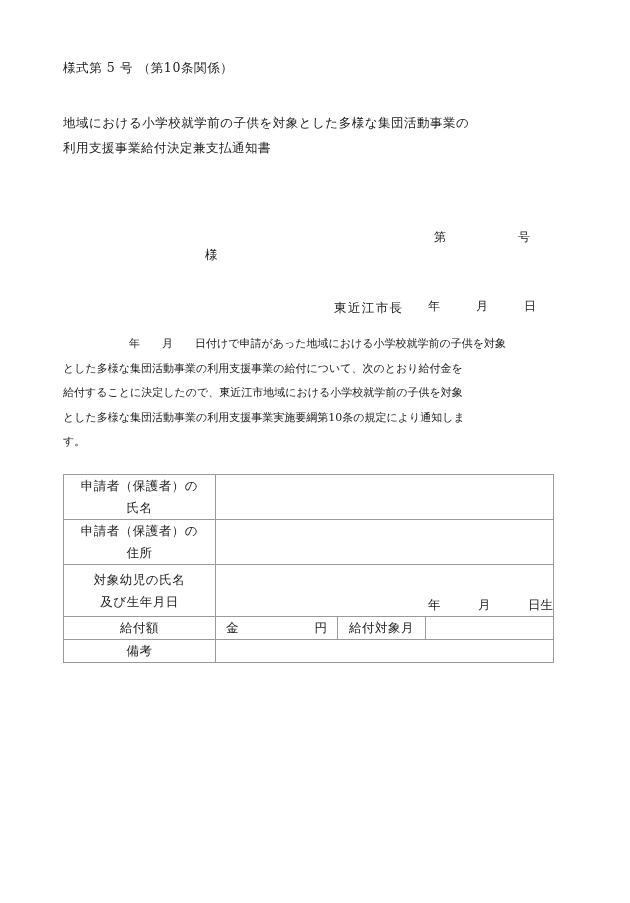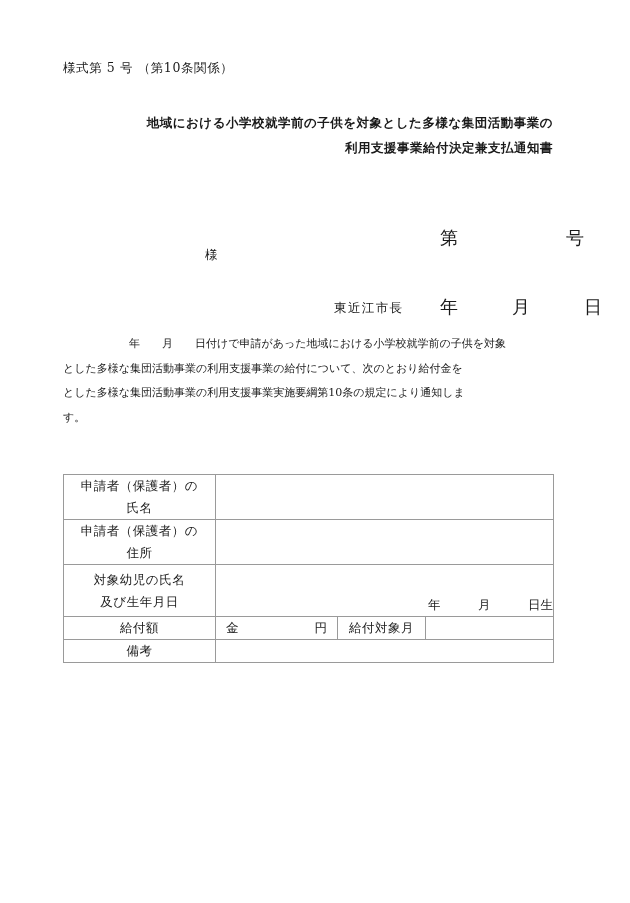--- a/index.html
+++ b/index.html
@@ -31,37 +31,37 @@
     letter-spacing: 0.6px;
     white-space: pre;
   }
 
   
   .title-block {
     position: absolute;
     left: 63px;
     top: 110px;
     width: 490px;
-    text-align: right;
+    text-align: left;
     font-size: 12.5px;
     line-height: 25px;
     letter-spacing: 0.5px;
-    font-weight: bold;
   }
   .title-line-1 { display: block; }
   .title-line-2 { display: block; }
 
   
   .meta-block {
     position: absolute;
-    left: 440px;
+    left: 428px;
     top: 180px;
-    font-size: 18px;
+    font-size: 12px;
     line-height: 23px;
     white-space: pre;
+    text-align: center;
   }
 
   
   .addressee {
     position: absolute;
     left: 205px;
     top: 247px;
     font-size: 12.5px;
     white-space: pre;
   }
@@ -161,20 +161,21 @@
     <div>年　　　月　　　日</div>
   </div>
 
   <div class="addressee">様</div>
 
   <div class="issuer">東近江市長</div>
 
   <div class="body-block">
     <span class="body-line">　　　　　　年　　月　　日付けで申請があった地域における小学校就学前の子供を対象</span>
     <span class="body-line">とした多様な集団活動事業の利用支援事業の給付について、次のとおり給付金を</span>
+    <span class="body-line">給付することに決定したので、東近江市地域における小学校就学前の子供を対象</span>
     <span class="body-line">とした多様な集団活動事業の利用支援事業実施要綱第10条の規定により通知しま</span>
     <span class="body-line">す。</span>
   </div>
 
   <table class="form-table">
     <colgroup>
       <col style="width:152px">
       <col style="width:122px">
       <col style="width:88px">
       <col style="width:128px">

